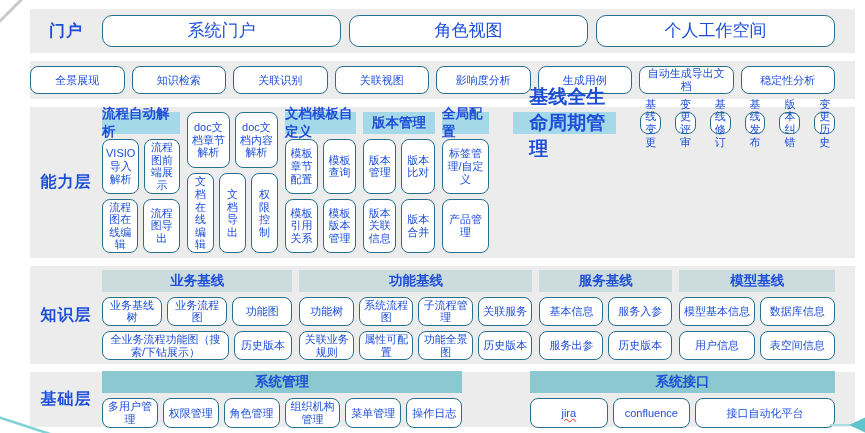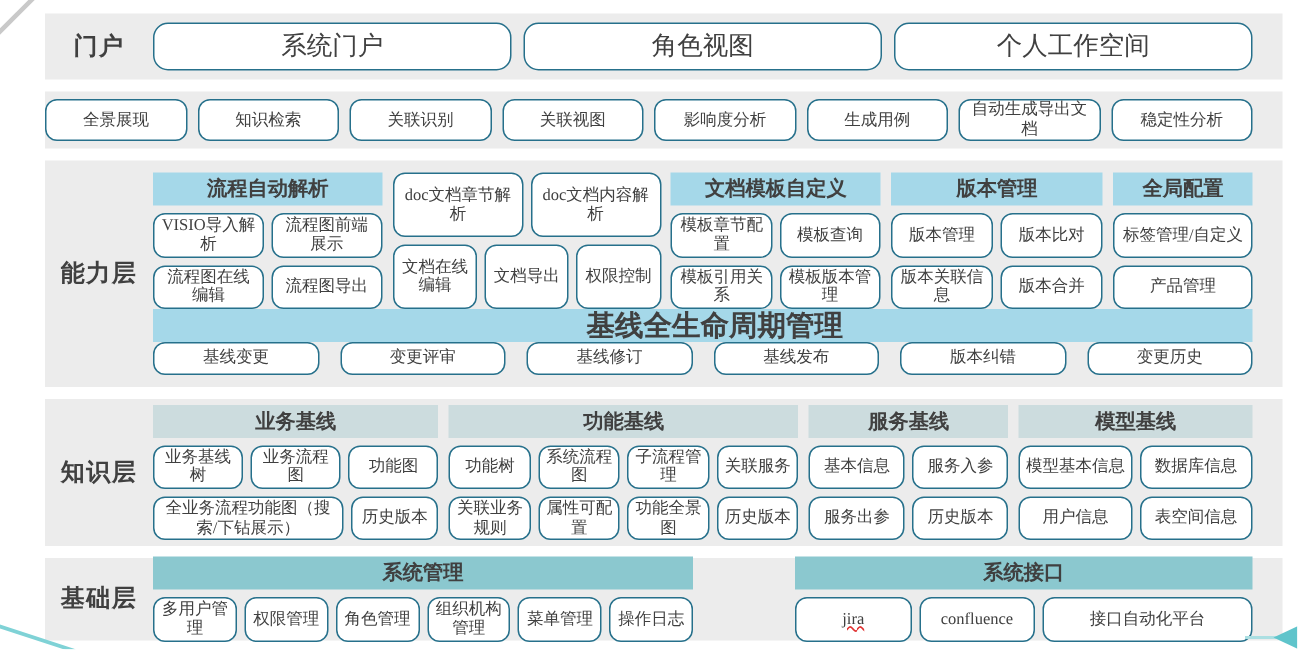--- a/index.html
+++ b/index.html
@@ -1,18 +1,18 @@
 <!DOCTYPE html>
 <html><head>
 <meta charset="utf-8">
 <style>
   html,body{margin:0;padding:0;background:#fff;}
   #stage{
     position:relative;width:865px;height:433px;overflow:hidden;background:#fff;
-    font-family:Liberation Serif, serif;color:#404040;
+    font-family:Liberation Sans, sans-serif;color:#1d4ed8;
   }
   .band{
     position:absolute;left:30px;right:10px;
     background:var(--band-bg,#ececec);
     display:flex;align-items:center;
   }
   .band-portal{top:9px;height:44px}
   .band-application{top:61px;height:38px}
   .band-capability{top:107px;height:151px}
   .band-knowledge{top:266px;height:98px}
@@ -28,21 +28,21 @@
     background:#fff;border:1.5px solid var(--box-border,#26708b);border-radius:8px;
     display:flex;align-items:center;justify-content:center;text-align:center;
     font-size:11px;line-height:1.15;padding:1px 3px;box-sizing:border-box;
   }
   .brow{display:flex;gap:8px}
   .band-portal .box{height:32px;flex:1;border-radius:10px;font-size:17px}
   .band-application .brow{gap:7px}
   .band-application .box{height:28px;flex:1}
 
   
-  .band-capability .band-content{display:flex;flex-direction:column;gap:0}
+  .band-capability .band-content{display:flex;flex-direction:row;gap:24px}
   .groups{display:flex;gap:7px;align-items:stretch}
   .group{display:flex;flex-direction:column;gap:5px;min-width:0}
   .ghead{
     height:22px;flex:0 0 22px;display:flex;align-items:center;justify-content:center;
     font-weight:bold;font-size:13.5px;
   }
   .band-capability .ghead{background:var(--cap-head,#a5d8e9)}
   .band-knowledge  .ghead{background:var(--know-head,#ccdcde)}
   .band-foundation .ghead{background:var(--found-head,#8bc8cf)}
   .grow{display:flex;gap:5px;flex:1}

